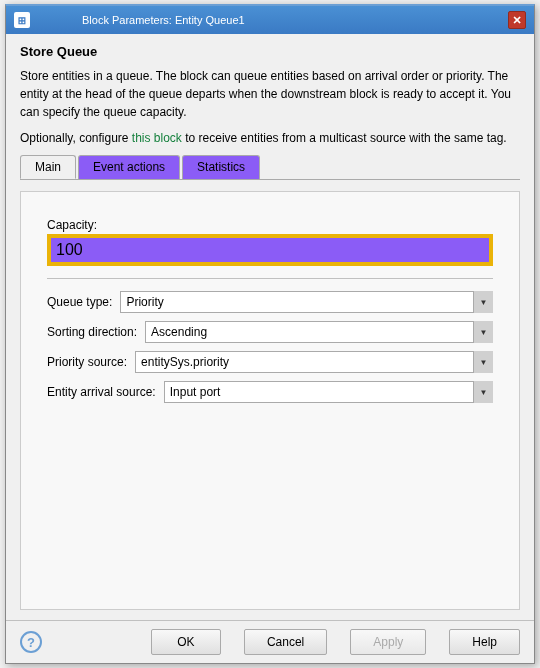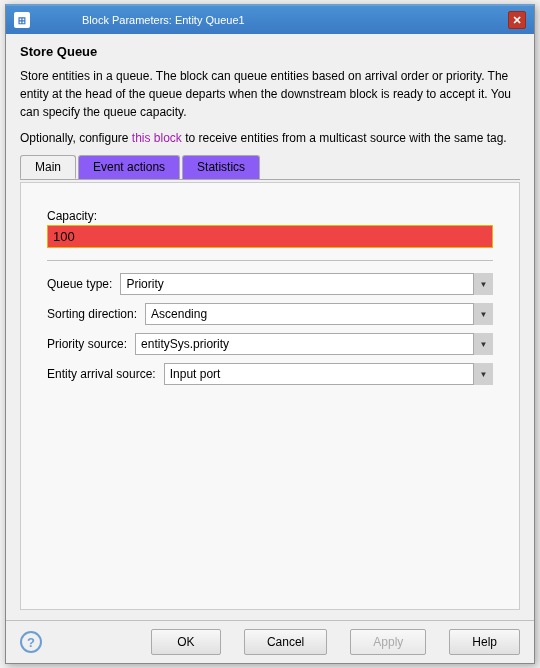--- a/index.html
+++ b/index.html
@@ -92,29 +92,29 @@
     }
 
     .description {
       font-size: 12px;
       color: #000;
       line-height: 1.5;
       margin-bottom: 8px;
     }
 
     .description a {
-      color: #a21caf;
+      color: #15803d;
       text-decoration: none;
     }
 
     .tabs {
       display: flex;
       gap: 0;
       border-bottom: 1px solid #aaa;
-      margin-bottom: 2px;
+      margin-bottom: 11px;
       flex-shrink: 0;
     }
 
     .tab {
       padding: 4px 14px;
       border: 1px solid #aaa;
       border-bottom: none;
       background: #8b5cf6;
       cursor: pointer;
       font-size: 12px;
@@ -135,24 +135,24 @@
       gap: 2px;
     }
 
     .form-label {
       font-size: 12px;
       color: #000;
       font-weight: normal;
     }
 
     .form-input {
-      border: 1px solid #eab308;
-      background: #ef4444;
+      border: 4px solid #eab308;
+      background: #8b5cf6;
       padding: 3px 5px;
-      font-size: 13px;
+      font-size: 16px;
       width: 100%;
       outline: none;
     }
 
     .form-row {
       display: flex;
       align-items: center;
       gap: 8px;
       justify-content: center;
     }

